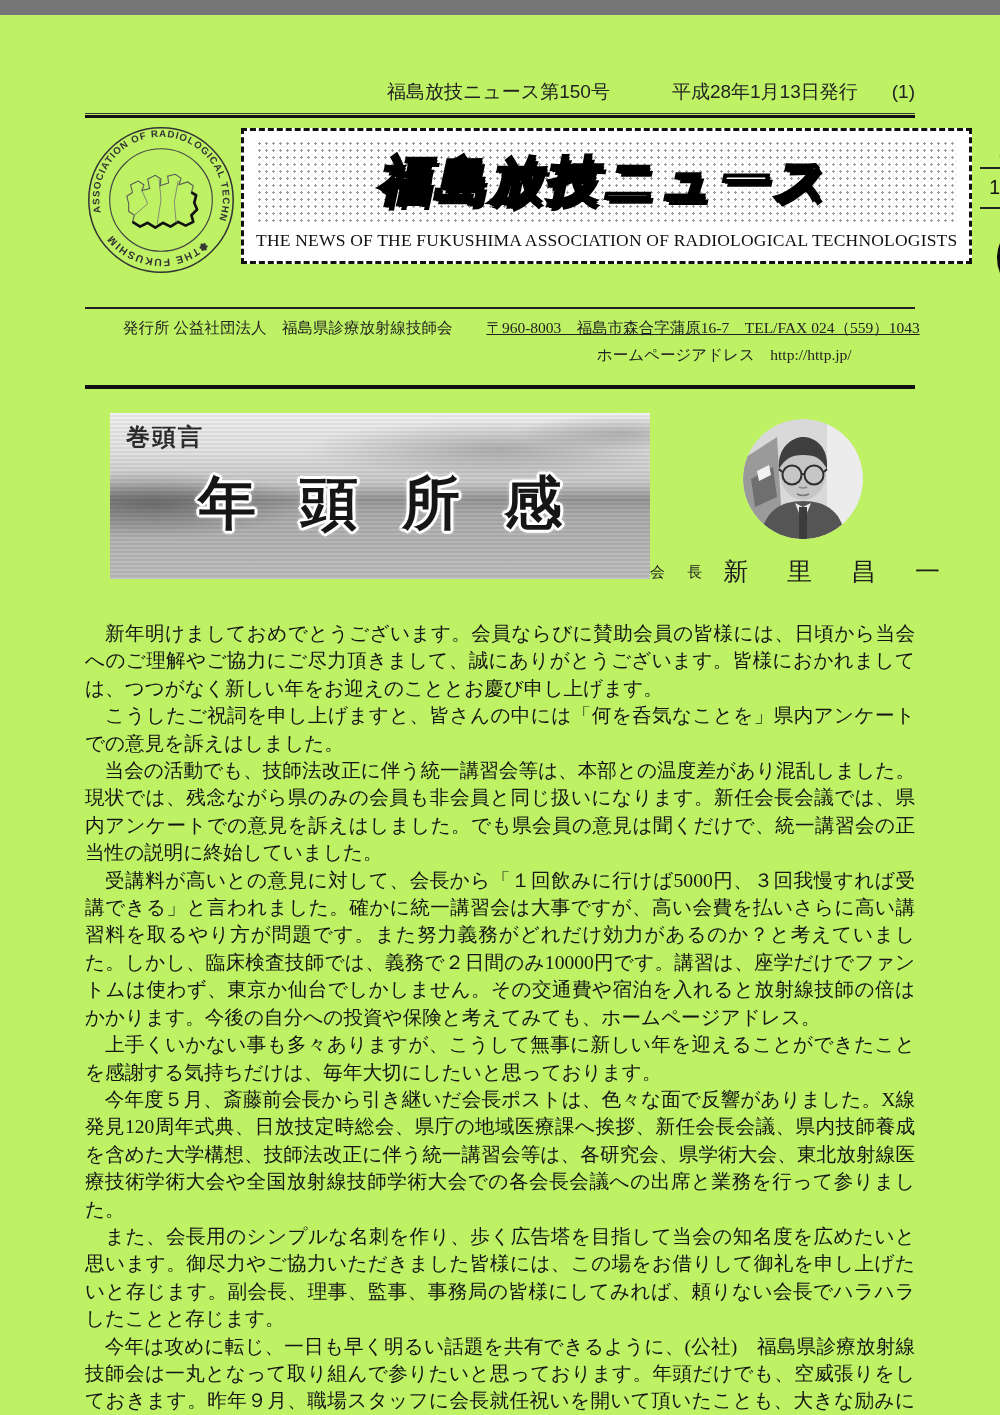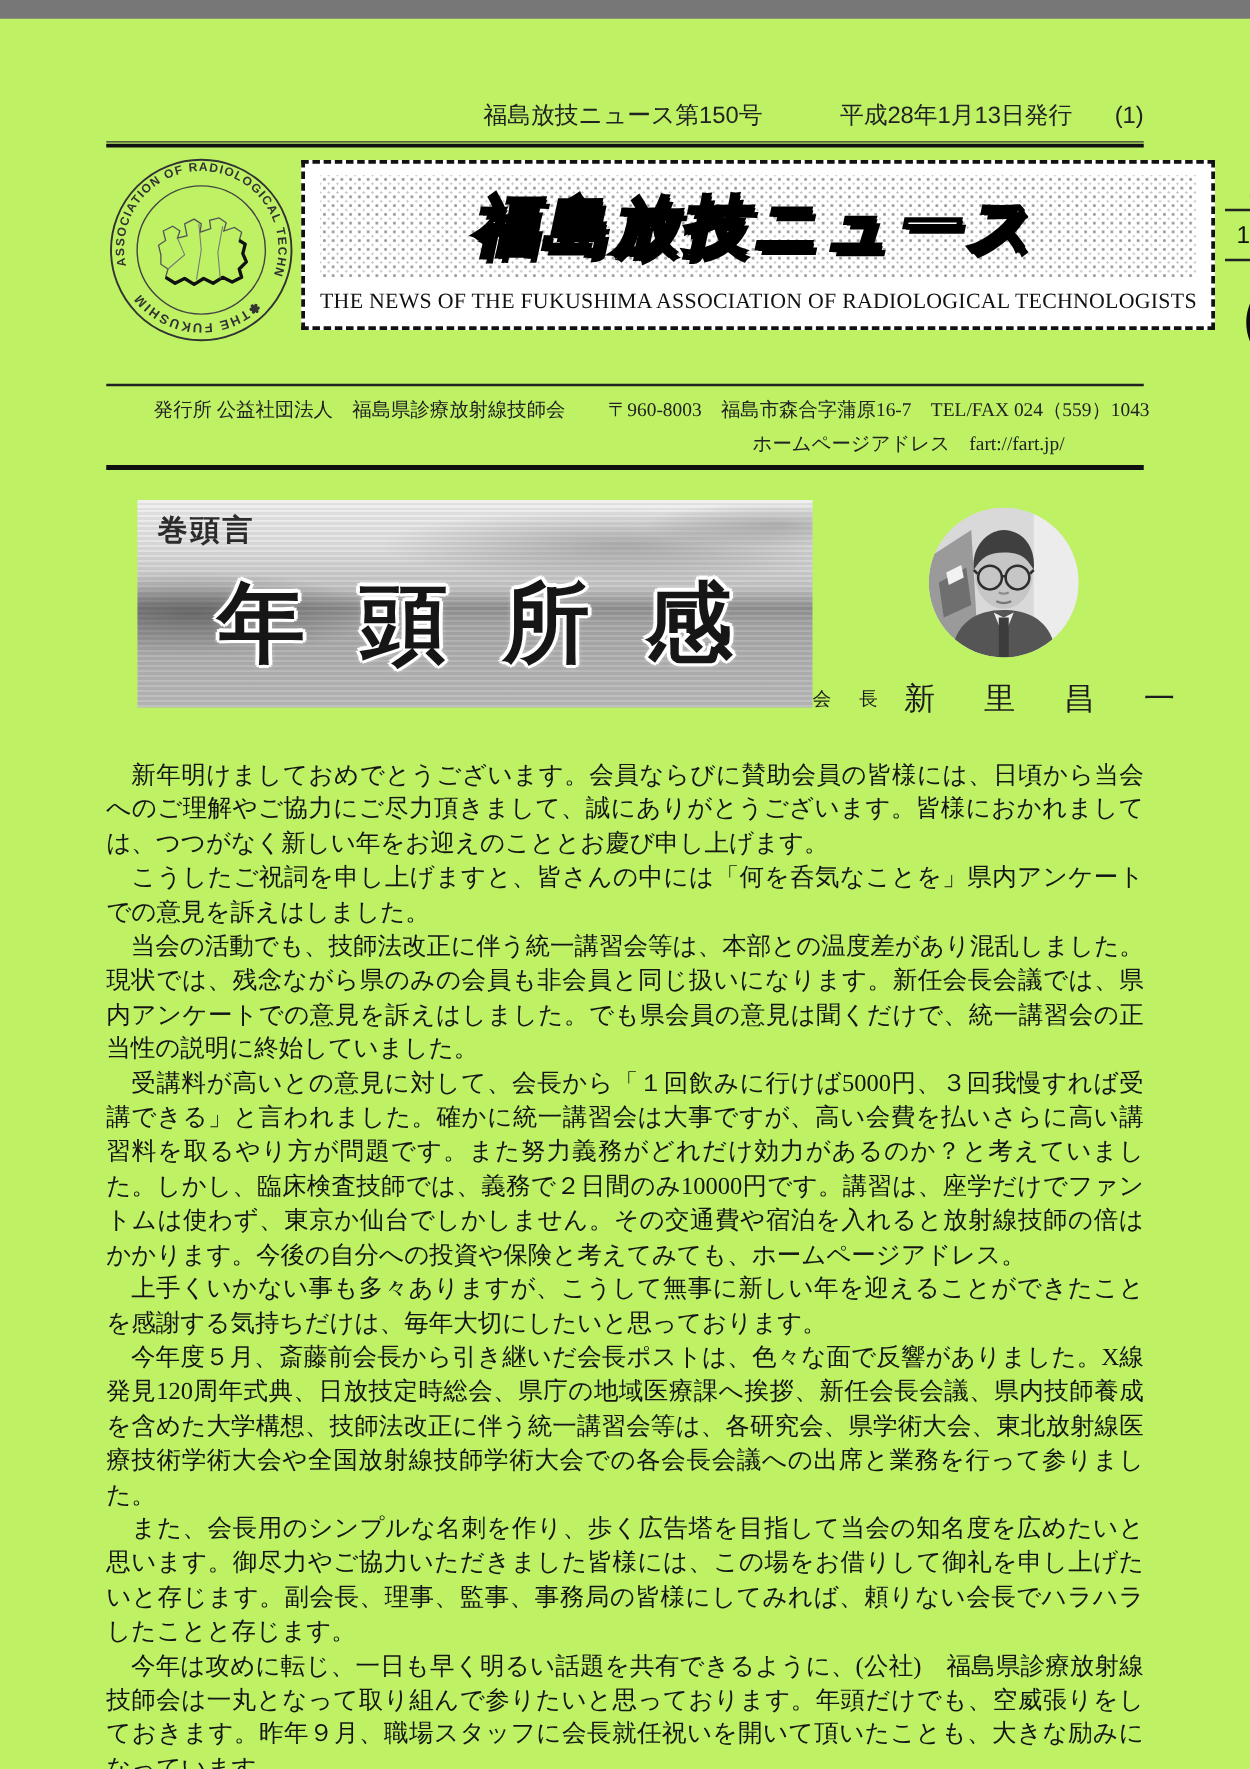--- a/index.html
+++ b/index.html
@@ -53,45 +53,45 @@
   .issue-col .year { font-size:33px; font-weight:700; letter-spacing:1px;
     border-bottom:2px solid #222; padding-bottom:1px; color:#111; }
   .issue-col .idate { font-size:19.5px; padding:5px 0 6px 0; border-bottom:2px solid #222;
     color:#111; white-space:nowrap; }
   .vol-circle { width:80px; height:80px; border-radius:50%; background:#0c0c0c;
     margin:9px auto 0 auto; color:#fff; display:flex; flex-direction:column;
     align-items:center; justify-content:center; }
 
   
   .rule-mid { margin-top:9px; border-top:2px solid #222; }
-  .publisher { display:flex; padding:9px 2px 6px 38px; font-size:15.5px; color:#222; }
+  .publisher { display:flex; padding:9px 2px 19px 38px; font-size:15.5px; color:#222; }
   .publisher .pub-left { white-space:nowrap; }
   .publisher .pub-right { flex:1; padding-left:34px; }
-  .publisher .pub-right .addr { white-space:nowrap; }
+  .publisher .pub-right .addr { white-space:nowrap;text-decoration:underline; }
   .publisher .pub-right .home { margin-top:6px; text-align:right; padding-right:68px; white-space:nowrap; }
   .rule-heavy { border-top:4px solid #111; }
 
   
   .article-header { display:flex; margin-top:24px; }
   .banner {
     width:540px; height:166px; flex:none; margin-left:25px; position:relative;
     background:
       radial-gradient(ellipse 240px 55px at 8% 55%, rgba(70,70,70,0.55), transparent 62%),
       radial-gradient(ellipse 300px 45px at 72% 22%, rgba(110,110,110,0.45), transparent 65%),
       radial-gradient(ellipse 180px 30px at 95% 12%, rgba(130,130,130,0.5), transparent 60%),
       repeating-linear-gradient(180deg, rgba(255,255,255,0.06) 0 2px, rgba(0,0,0,0.06) 2px 4px),
       linear-gradient(180deg, #efefef 0%, #e2e2e2 22%, #c7c7c7 42%, #939393 52%, #a8a8a8 60%, #b4b4b4 80%, #bdbdbd 100%);
   }
   .col-label {
     position:absolute; top:8px; left:16px; font-family:"Liberation Sans", sans-serif;
     font-size:24px; font-weight:600; color:#2b2b2b; letter-spacing:2px;
   }
   .banner-title {
     position:absolute; left:0; right:0; top:52px; text-align:center;
-    font-family:"DejaVu Sans", sans-serif; font-weight:900; font-size:70px;
+    font-family:"DejaVu Sans", sans-serif; font-weight:900; font-size:58px;
     color:#161616; letter-spacing:44px; padding-left:44px; white-space:nowrap;
     text-shadow:
       -3px 0 0 #fff, 3px 0 0 #fff, 0 -3px 0 #fff, 0 3px 0 #fff,
       -2px -2px 0 #fff, 2px 2px 0 #fff, -2px 2px 0 #fff, 2px -2px 0 #fff,
       0 0 6px rgba(255,255,255,0.9);
   }
   .author-col { flex:1; display:flex; flex-direction:column; align-items:center; padding-top:6px;text-align:right; }
   .portrait { width:120px; height:120px; border-radius:50%; overflow:hidden; }
   .author-line { margin-top:16px; white-space:nowrap; font-family:"Liberation Sans", sans-serif; color:#1c1c1c; }
   .author-line .role { font-size:15px; letter-spacing:9px; margin-right:12px; vertical-align:3px; }
@@ -151,21 +151,21 @@
           
         </div>
       </div>
     </section>
 
     <div class="rule-mid"></div>
     <section class="publisher">
       <div class="pub-left">発行所 公益社団法人　福島県診療放射線技師会</div>
       <div class="pub-right">
         <div class="addr">〒960-8003　福島市森合字蒲原16-7　TEL/FAX 024（559）1043</div>
-        <div class="home">ホームページアドレス　fart://fart.jp/</div>
+        <div class="home">ホームページアドレス　http://http.jp/</div>
       </div>
     </section>
     <div class="rule-heavy"></div>
 
     <section class="article-header">
       <div class="banner">
         <div class="col-label">巻頭言</div>
         <div class="banner-title">年頭所感</div>
       </div>
       <div class="author-col">

